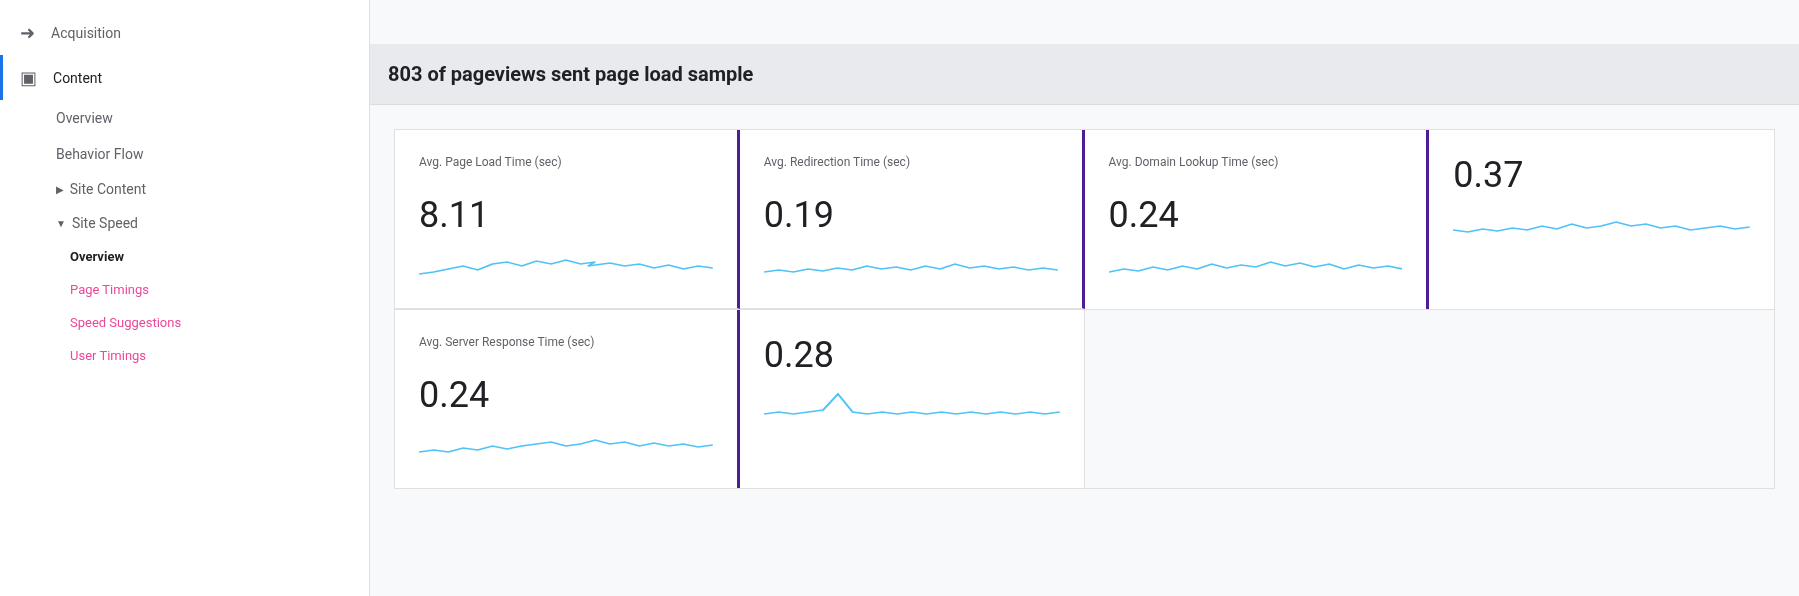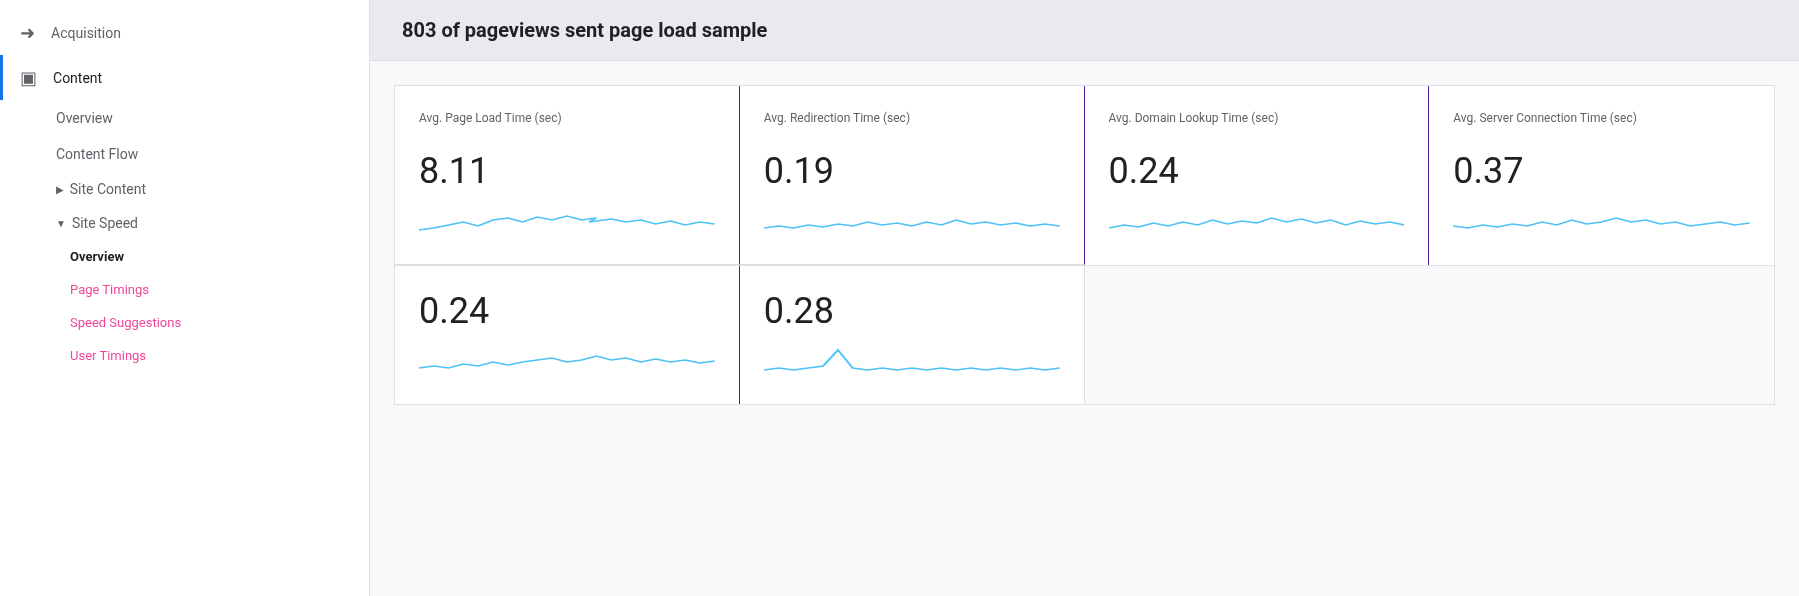--- a/index.html
+++ b/index.html
@@ -63,40 +63,41 @@
 
     
     .main {
       flex: 1;
       overflow-y: auto;
       background: #f8f9fa;
     }
 
     .page-header {
       background: #e8eaed;
-      padding: 18px 32px;
+      padding: 18px 18px;
       font-size: 20px;
       font-weight: 500;
       color: #202124;
       border-bottom: 1px solid #dadce0;
+      margin-top: 44px;
     }
 
     .metrics-grid {
       display: grid;
       grid-template-columns: repeat(4, 1fr);
       gap: 0;
       padding: 0;
       background: #fff;
       border: 1px solid #e0e0e0;
       margin: 24px 24px 0 24px;
     }
 
     .metric-card {
       padding: 24px 24px 20px 24px;
-      border-right: 1px solid #4c1d95;
+      border-right: 3px solid #4c1d95;
       border-bottom: 1px solid #e0e0e0;
       background: #fff;
     }
     .metric-card:nth-child(4n) { border-right: none; }
     .metric-card:nth-last-child(-n+2) { border-bottom: none; }
 
     .metric-label {
       font-size: 12px;
       color: #5f6368;
       margin-bottom: 8px;
@@ -151,21 +152,21 @@
   <div class="sidebar-item active-section">
     <span class="icon">▣</span>
     <span class="label">Content</span>
   </div>
 
   <div class="nav-section-label">
     <span>Overview</span>
   </div>
 
   <div class="nav-section-label">
-    <span>Content Flow</span>
+    <span>Behavior Flow</span>
   </div>
 
   <div class="nav-expandable">
     <span class="arrow">▶</span>
     <span>Site Content</span>
   </div>
 
   <div class="nav-expandable">
     <span class="arrow">▼</span>
     <span>Site Speed</span>
@@ -206,30 +207,30 @@
       </svg>
     </div>
     <div class="metric-card">
       <div class="metric-label">Avg. Domain Lookup Time (sec)</div>
       <div class="metric-value">0.24</div>
       <svg class="sparkline" viewBox="0 0 200 40" preserveAspectRatio="none">
         <polyline points="0,28 10,25 20,27 30,23 40,26 50,22 60,25 70,20 80,24 90,21 100,23 110,18 120,22 130,19 140,23 150,20 160,25 170,21 180,24 190,22 200,25" fill="none" stroke="#4FC3F7" stroke-width="1.5"></polyline>
       </svg>
     </div>
     <div class="metric-card">
-      <div class="metric-label">Avg. Server Connection Time (sec)</div>
       <div class="metric-value">0.37</div>
       <svg class="sparkline" viewBox="0 0 200 40" preserveAspectRatio="none">
         <polyline points="0,26 10,28 20,25 30,27 40,24 50,26 60,22 70,25 80,20 90,24 100,22 110,18 120,22 130,20 140,24 150,22 160,26 170,24 180,22 190,25 200,23" fill="none" stroke="#4FC3F7" stroke-width="1.5"></polyline>
       </svg>
     </div>
   </div>
 
   <div class="metrics-grid-bottom">
     <div class="metric-card">
+      <div class="metric-label">Avg. Server Response Time (sec)</div>
       <div class="metric-value">0.24</div>
       <svg class="sparkline" viewBox="0 0 200 40" preserveAspectRatio="none">
         <polyline points="0,28 10,26 20,28 30,24 40,26 50,22 60,25 70,22 80,20 90,18 100,22 110,20 120,16 130,20 140,18 150,22 160,19 170,22 180,20 190,23 200,21" fill="none" stroke="#4FC3F7" stroke-width="1.5"></polyline>
       </svg>
     </div>
     <div class="metric-card">
       <div class="metric-value">0.28</div>
       <svg class="sparkline" viewBox="0 0 200 40" preserveAspectRatio="none">
         <polyline points="0,30 10,28 20,30 30,28 40,26 50,10 60,28 70,30 80,28 90,30 100,28 110,30 120,28 130,30 140,28 150,30 160,28 170,30 180,28 190,30 200,28" fill="none" stroke="#4FC3F7" stroke-width="1.5"></polyline>
       </svg>

